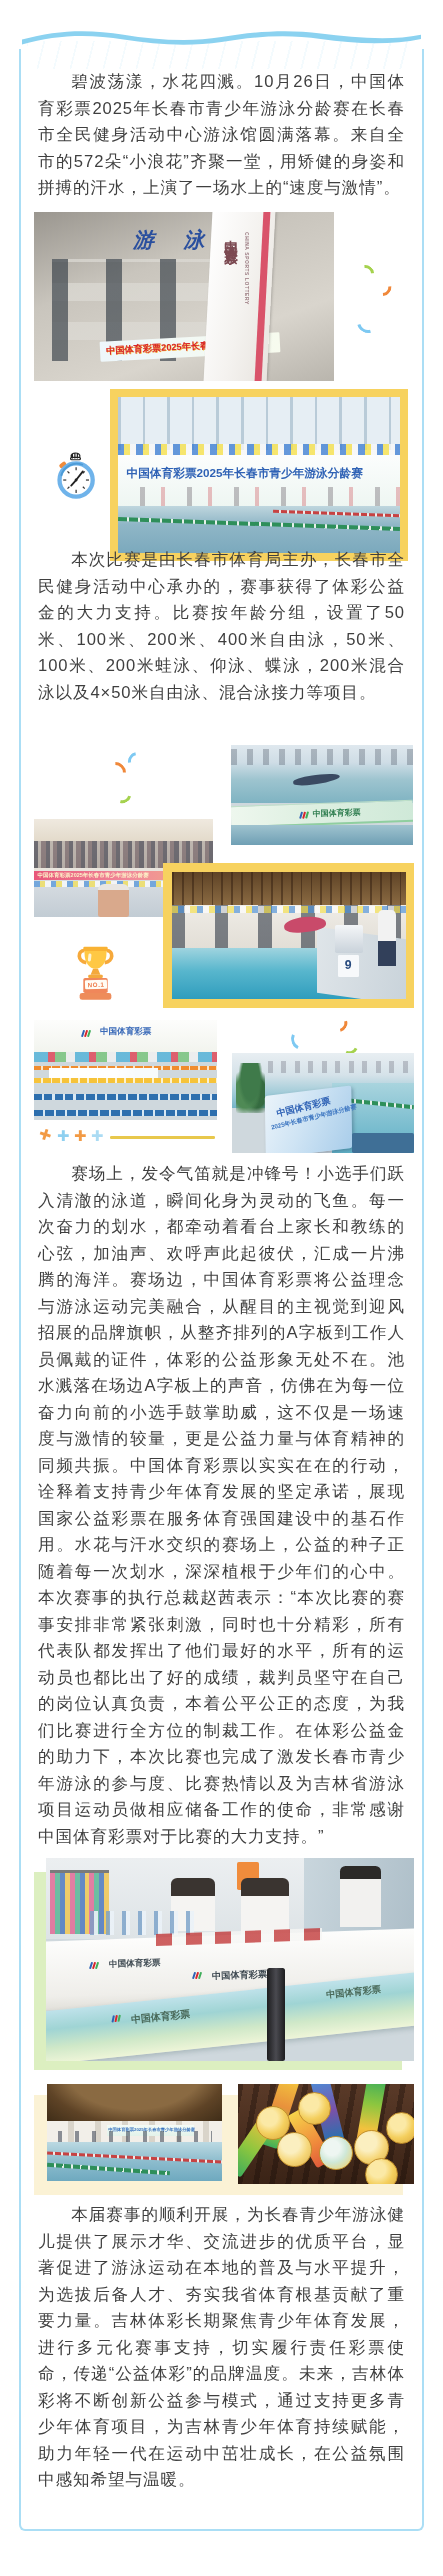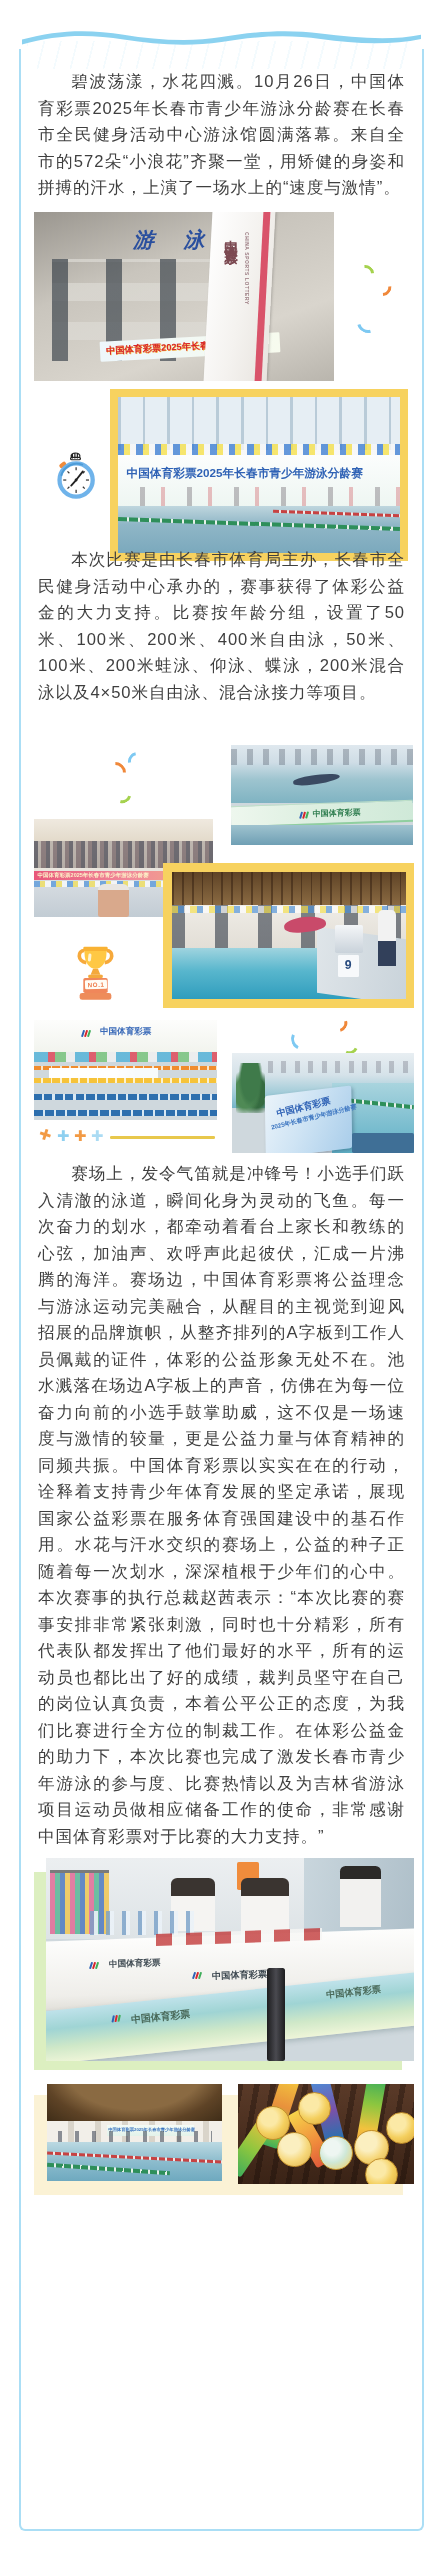--- a/index.html
+++ b/index.html
@@ -336,15 +336,16 @@
     <div style="left:46%;top:52%;width:32px;height:32px;border-radius:50%;
       background:radial-gradient(circle at 38% 34%,#eef6f2 0 26%,#cfe8d8 50%,#f4cf5e 100%);border:1.8px solid #c28f2c;"></div>
     <div style="left:66%;top:46%;width:33px;height:33px;border-radius:50%;
       background:radial-gradient(circle at 38% 34%,#fbefc0 0 30%,#f6d77a 58%,#dcb04a 100%);border:1.8px solid #c28f2c;"></div>
     <div style="left:84%;top:28%;width:29.6px;height:29.6px;border-radius:50%;
       background:radial-gradient(circle at 38% 34%,#fbe9a6 0 28%,#f4cf5e 55%,#d9a63a 100%);border:1.8px solid #c28f2c;"></div>
     <div style="left:72%;top:74%;width:31px;height:31px;border-radius:50%;
       background:radial-gradient(circle at 38% 34%,#fbe9a6 0 28%,#f4cf5e 55%,#d9a63a 100%);border:1.8px solid #c28f2c;"></div>
   </figure>
 
+  <p class="para" style="top:2202px;">本届赛事的顺利开展，为长春青少年游泳健儿提供了展示才华、交流进步的优质平台，显著促进了游泳运动在本地的普及与水平提升，为选拔后备人才、夯实我省体育根基贡献了重要力量。吉林体彩长期聚焦青少年体育发展，进行多元化赛事支持，切实履行责任彩票使命，传递“公益体彩”的品牌温度。未来，吉林体彩将不断创新公益参与模式，通过支持更多青少年体育项目，为吉林青少年体育持续赋能，助力年轻一代在运动中茁壮成长，在公益氛围中感知希望与温暖。</p>
 
 </div>
 
 
 </body></html>

